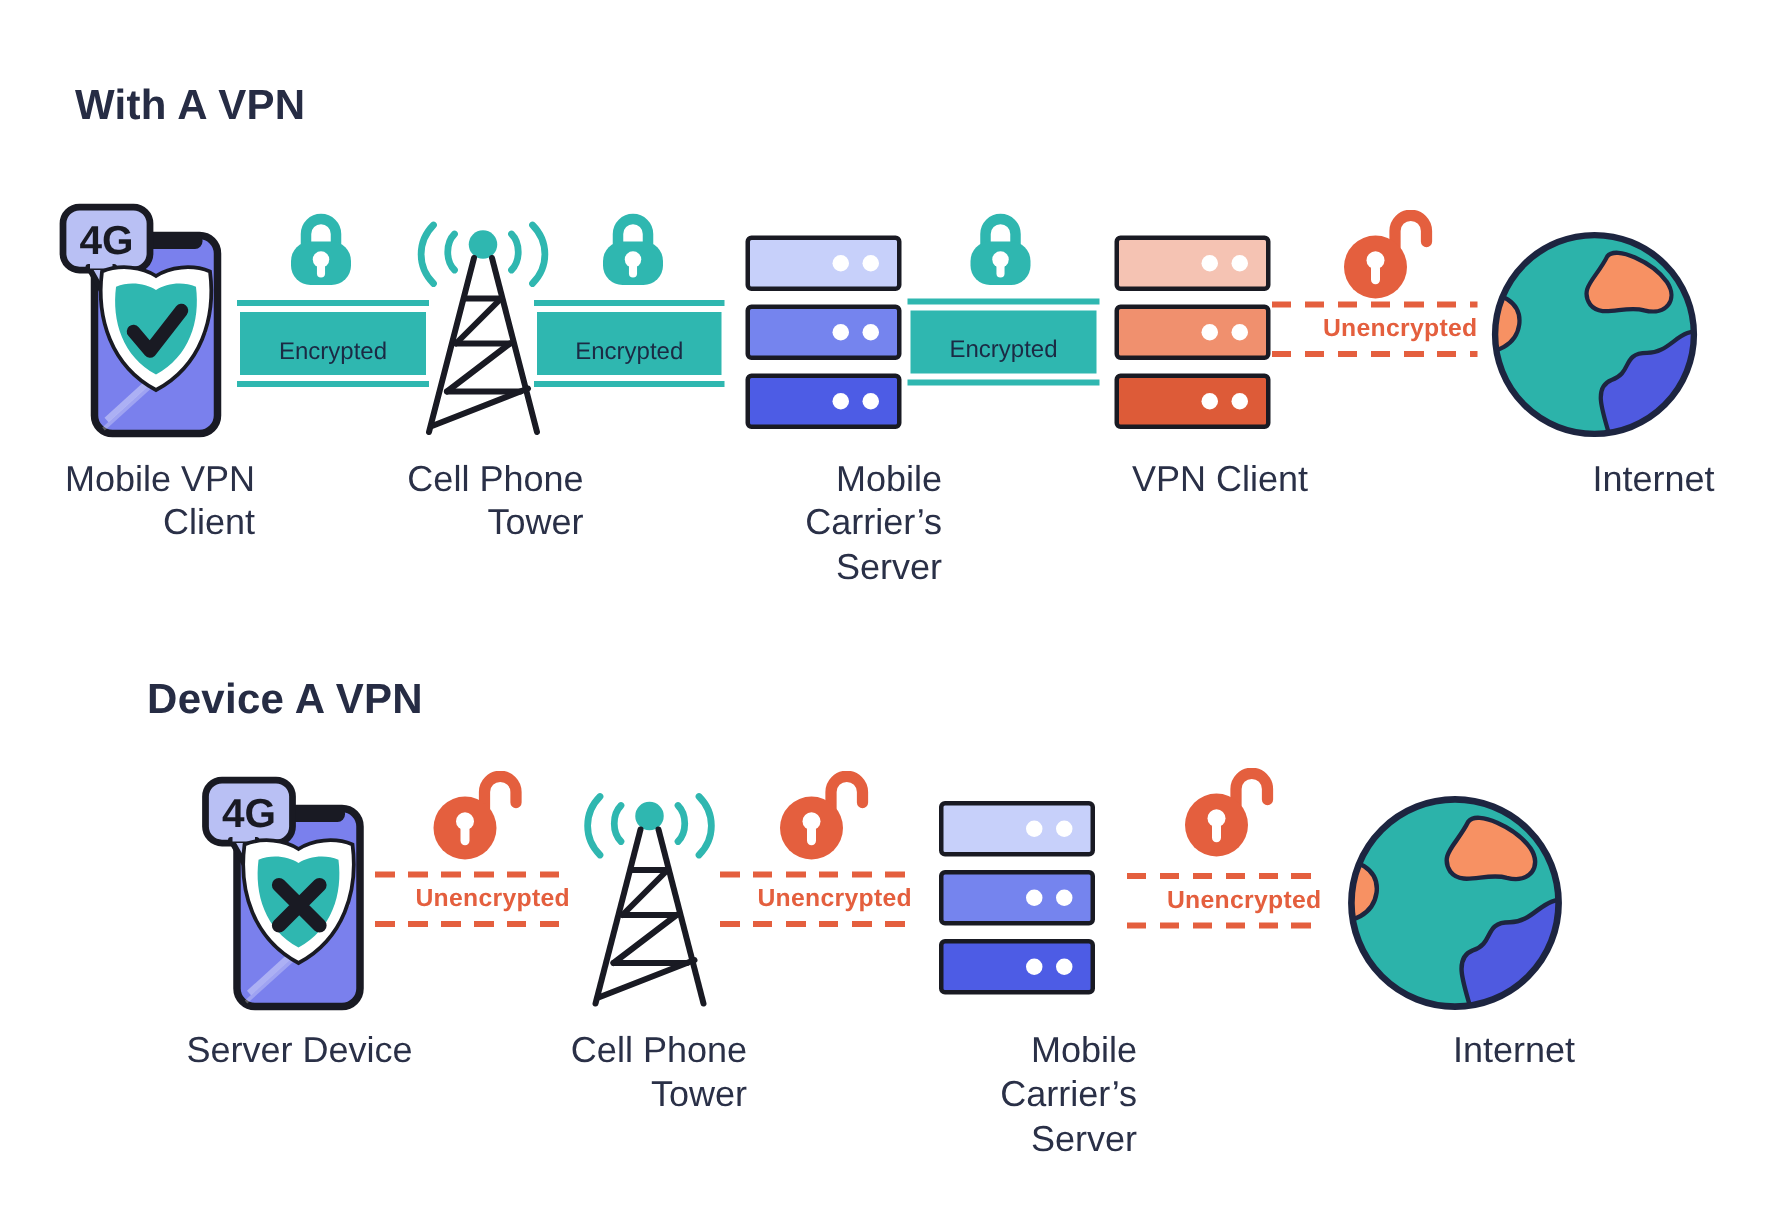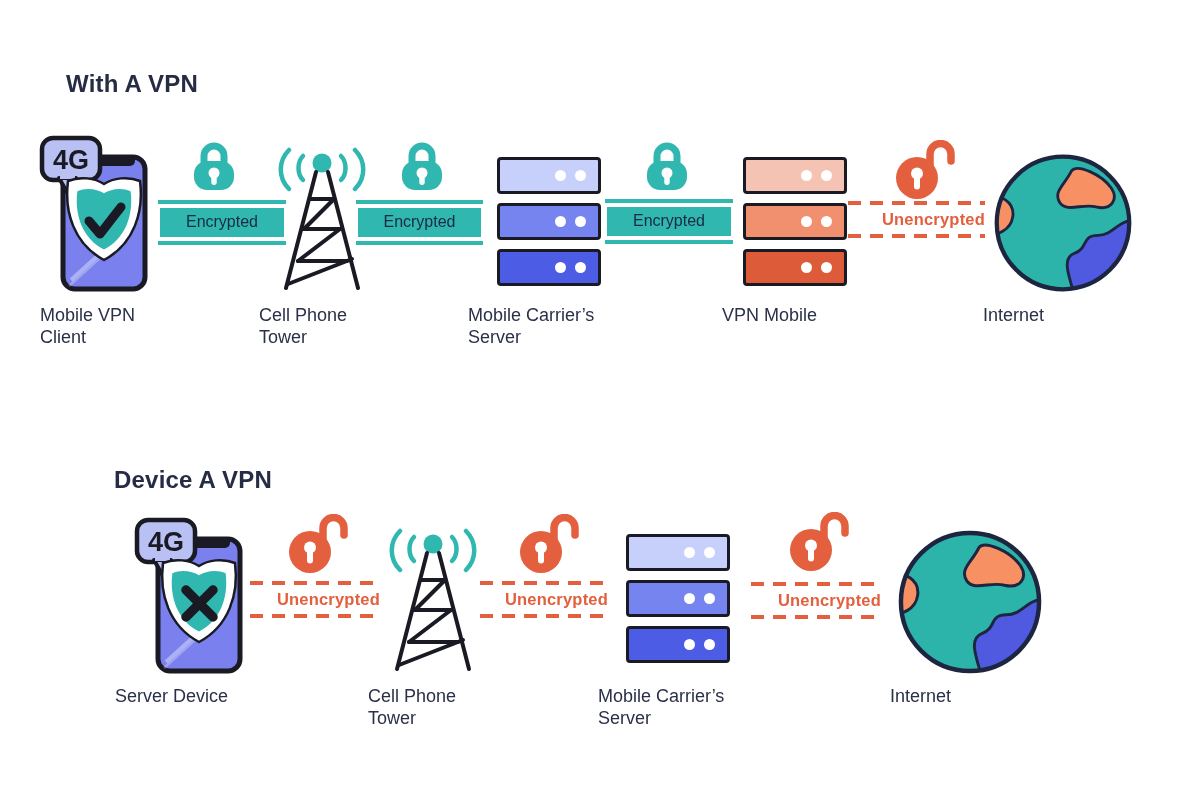--- a/index.html
+++ b/index.html
@@ -1,25 +1,25 @@
 <!DOCTYPE html>
 <html><head>
 <meta charset="utf-8">
 <style>
   html,body{margin:0;padding:0;background:#ffffff;}
   .canvas{position:relative;width:1180px;height:810px;background:#ffffff;overflow:hidden;
           font-family:"Liberation Sans",sans-serif;color:#262c44;}
   .abs{position:absolute;}
-  .section-title{position:absolute;margin:16px;font-size:24px;font-weight:700;color:#262c44;letter-spacing:.2px;}
-  .node-label{position:absolute;text-align:left;font-size:18px;line-height:1.22;color:#2a3047;}
+  .section-title{position:absolute;margin:0;font-size:28px;font-weight:700;color:#262c44;letter-spacing:.2px;}
+  .node-label{position:absolute;text-align:right;font-size:24px;line-height:1.22;color:#2a3047;}
   
   .enc-band{position:absolute;}
   .enc-line{height:4px;background:#2fb7b0;}
   .enc-box{margin:4px 2px;background:#2fb7b0;color:#1b2a44;text-align:center;
-           font-size:16px;font-weight:500;padding:5px 0 6px;}
+           font-size:16px;font-weight:500;padding:18px 0 6px;}
   
   .unenc-band{position:absolute;}
   .unenc-dash{height:4px;background:repeating-linear-gradient(90deg,#e45f3e 0 13px,transparent 13px 22px);}
   .unenc-text{margin:5px 0;color:#e45f3e;font-weight:700;font-size:16.5px;text-align:right;letter-spacing:.2px;}
   
   .server-stack{position:absolute;display:flex;flex-direction:column;gap:9px;}
   .server-row{width:104px;height:37px;border:3.5px solid #191a23;border-radius:4px;box-sizing:border-box;
               display:flex;align-items:center;justify-content:flex-end;gap:9px;padding-right:12px;}
   .dot{width:11px;height:11px;border-radius:50%;background:#ffffff;}
   .b1{background:#c7d0fa;}.b2{background:#7584ee;}.b3{background:#4d5ce5;}
@@ -184,21 +184,21 @@
       <div class="unenc-dash"></div>
     </div>
 
     <svg class="abs" style="left:992px;top:152px" width="142" height="142" viewBox="0 0 150 150">
         <use href="#sym-globe"></use>
       </svg>
 
     <div class="node-label" style="left:40px;top:305px;width:130px">Mobile VPN Client</div>
     <div class="node-label" style="left:259px;top:305px;width:130px">Cell Phone Tower</div>
     <div class="node-label" style="left:468px;top:305px;width:160px">Mobile Carrier’s Server</div>
-    <div class="node-label" style="left:722px;top:305px;width:150px">VPN Mobile</div>
+    <div class="node-label" style="left:722px;top:305px;width:150px">VPN Client</div>
     <div class="node-label" style="left:983px;top:305px;width:160px">Internet</div>
   </div>
 
   <div>
     <h2 class="section-title" style="left:98px;top:450px">Device A VPN</h2>
 
     <svg class="abs" style="left:134px;top:516px" width="120" height="168" viewBox="0 0 120 168">
       <use href="#sym-phone"></use>
       <use href="#sym-shield-cross"></use>
     </svg>

